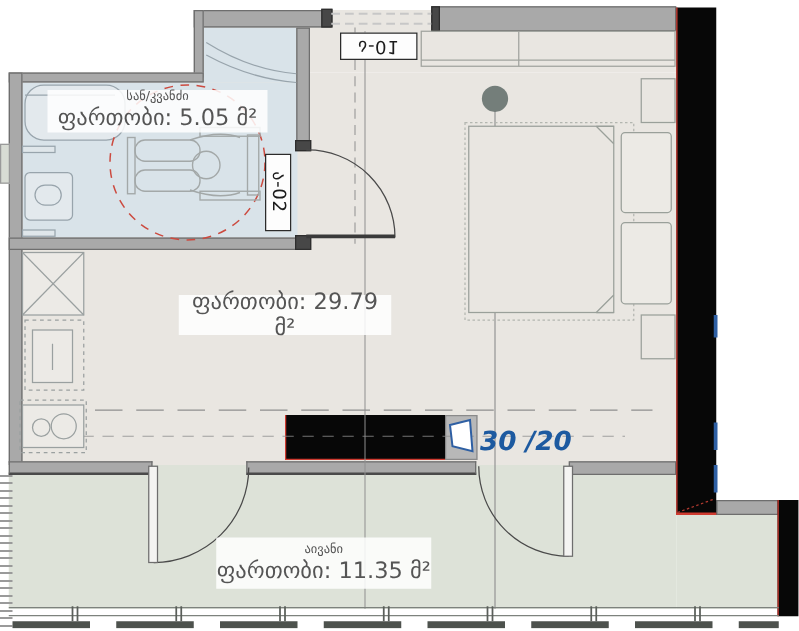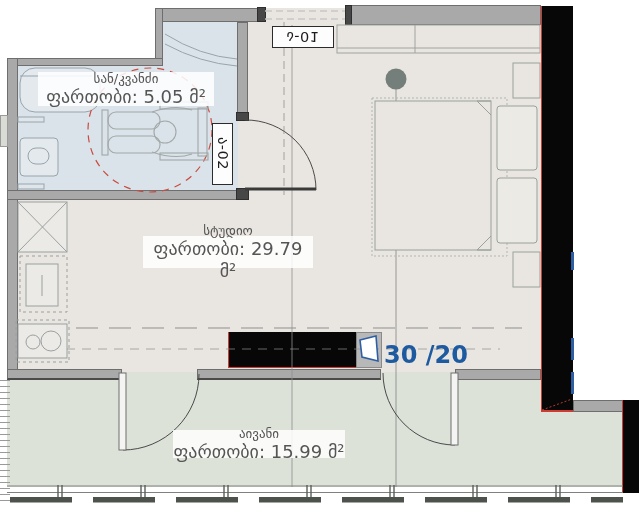--- a/index.html
+++ b/index.html
@@ -9,28 +9,28 @@
   .floor-studio{background:var(--studio-floor,#e9e6e1);}
   .floor-balcony{background:var(--balcony-floor,#dde2d8);}
   .floor-bath{background:var(--bathroom-floor,#d9e3e9);}
   .wall{background:var(--wall,#a9a9a9);border:1px solid #6e6e6e;box-sizing:border-box;}
   .wall-dark{background:#474747;border:1px solid #2e2e2e;box-sizing:border-box;}
   .black{background:var(--black-wall,#070707);box-sizing:border-box;}
   .blueline{background:var(--blue-accent,#2e5fa3);}
   .label{background:rgba(255,255,255,0.85);color:var(--label-text,#555);
          text-align:center;line-height:1.18;font-size:13px;display:flex;
          flex-direction:column;justify-content:center;}
-  .label .rm{font-size:13px;}
+  .label .rm{font-size:10px;}
   .label .ar{font-size:18px;}
   .tag{background:#fdfdfd;border:1.4px solid #2b2b2b;color:#1c1c1c;
        display:flex;align-items:center;justify-content:center;font-size:14.5px;
        letter-spacing:0.5px;box-sizing:border-box;}
   .tag-h span{display:block;transform:scaleY(-1);}
   .tag-v span{display:block;writing-mode:vertical-rl;}
-  .ratio{color:var(--ratio-text,#1d5aa0);font-size:24px;font-weight:bold;white-space:nowrap;}
+  .ratio{color:var(--ratio-text,#1d5aa0);font-size:21px;font-weight:bold;white-space:nowrap;font-style:italic;}
   .hatch-v{background:repeating-linear-gradient(180deg,#9a9a9a 0 1.5px,transparent 1.5px 6px);}
   svg{display:block;}
 </style>
 </head>
 <body>
 
 <div id="stage">
 
   <div class="abs floor-studio" style="left:155px;top:8px;width:386px;height:50px;"></div>
   <div class="abs floor-studio" style="left:7px;top:58px;width:534px;height:316px;"></div>
@@ -197,22 +197,21 @@
   </div>
   <div class="abs tag tag-v" style="left:212px;top:123px;width:21px;height:62px;">
     <span>ა-02</span>
   </div>
 
   <div class="abs label" style="left:38px;top:72px;width:176px;height:34px;">
     <span class="rm">სან/კვანძი</span>
     <span class="ar">ფართობი: 5.05 მ²</span>
   </div>
   <div class="abs label" style="left:143px;top:236px;width:170px;height:32px;">
-    <span class="rm">სტუდიო</span>
     <span class="ar">ფართობი: 29.79 მ²</span>
   </div>
-  <div class="abs label" style="left:173px;top:430px;width:172px;height:28px;">
+  <div class="abs label" style="left:173px;top:430px;width:172px;height:41px;">
     <span class="rm">აივანი</span>
-    <span class="ar">ფართობი: 15.99 მ²</span>
+    <span class="ar">ფართობი: 11.35 მ²</span>
   </div>
   <div class="abs ratio" style="left:384px;top:341px;">30 /20</div>
 
 </div>
 
 </body></html>

